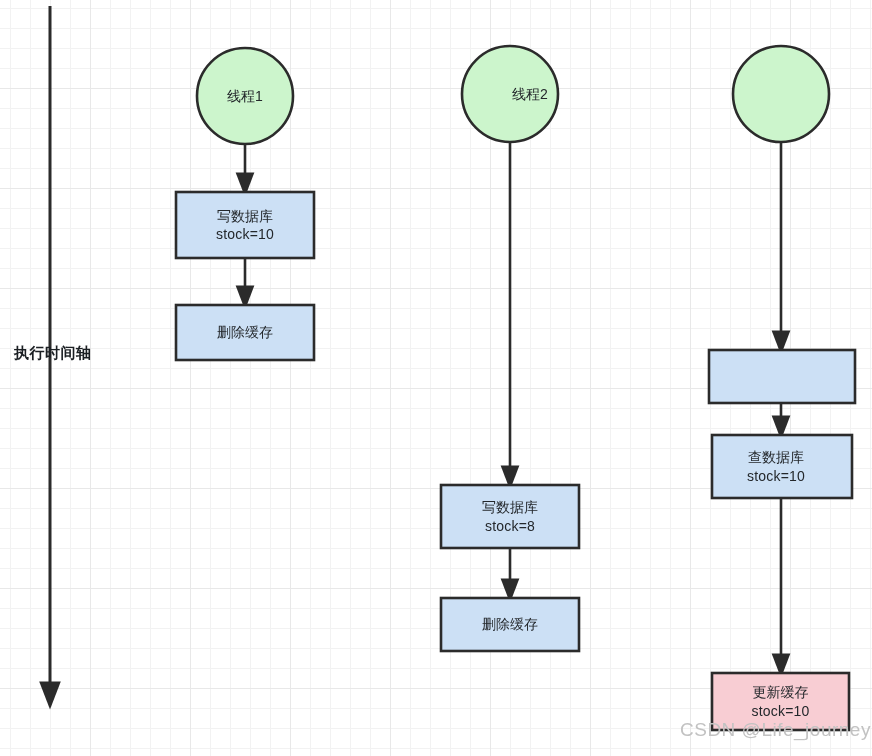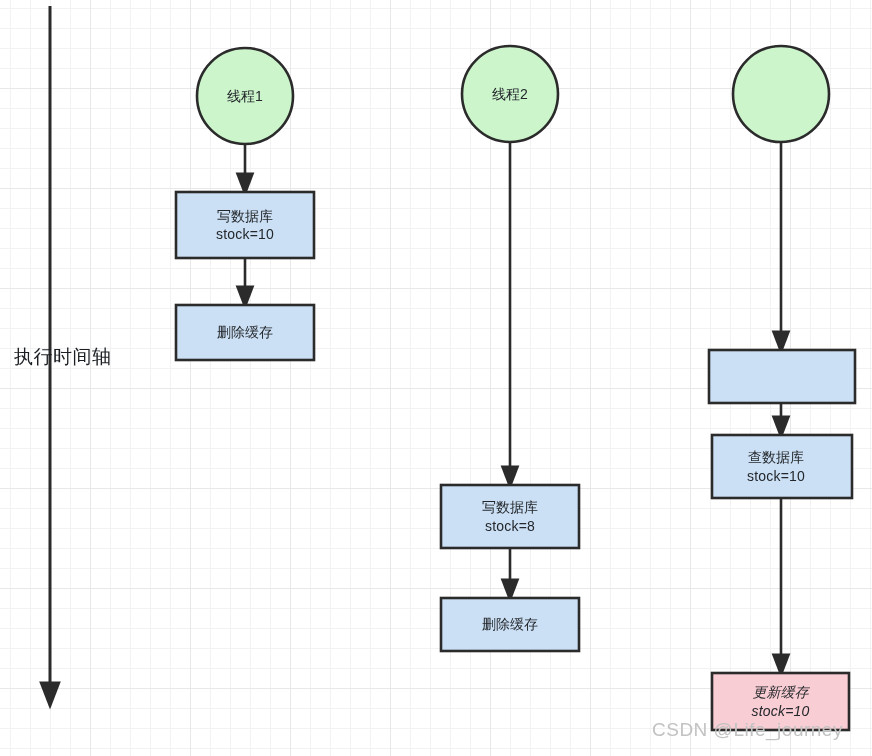--- a/index.html
+++ b/index.html
@@ -42,22 +42,22 @@
     line-height: 1.32;
     text-align: center;
     pointer-events: none;
     white-space: nowrap;
   }
   .node-label .ln2 {
     letter-spacing: 0.2px;
   }
   .axis-label {
     position: absolute;
-    font-size: 19px;
-    font-weight: normal;
+    font-size: 15px;
+    font-weight: bold;
     color: #1b1f23;
     letter-spacing: 0.5px;
     white-space: nowrap;
   }
   .watermark {
     position: absolute;
     font-size: 19px;
     color: #c2c2c2;
     letter-spacing: 0.5px;
     white-space: nowrap;
@@ -105,38 +105,38 @@
 
   <div class="node-label" style="left:176px; top:192px; width:138px; height:66px;">
     <span class="ln1">写数据库</span>
     <span class="ln2">stock=10</span>
   </div>
 
   <div class="node-label" style="left:176px; top:305px; width:138px; height:55px;">
     <span class="ln1">删除缓存</span>
   </div>
 
-  <div class="node-label" style="left:462px; top:70px; width:96px; height:48px;">线程2</div>
+  <div class="node-label" style="left:482px; top:70px; width:96px; height:48px;">线程2</div>
 
   <div class="node-label" style="left:441px; top:485px; width:138px; height:63px;">
     <span class="ln1">写数据库</span>
     <span class="ln2">stock=8</span>
   </div>
 
   <div class="node-label" style="left:441px; top:598px; width:138px; height:53px;">
     <span class="ln1">删除缓存</span>
   </div>
 
 
 
   <div class="node-label" style="left:712px; top:435px; width:128px; height:63px;">
     <span class="ln1">查数据库</span>
     <span class="ln2">stock=10</span>
   </div>
 
-  <div class="node-label" style="left:712px; top:673px; width:137px; height:57px;font-style:italic;">
+  <div class="node-label" style="left:712px; top:673px; width:137px; height:57px;">
     <span class="ln1">更新缓存</span>
     <span class="ln2">stock=10</span>
   </div>
 
-  <div class="watermark" style="left:652px; top:719px;">CSDN @Life_journey</div>
+  <div class="watermark" style="left:680px; top:719px;">CSDN @Life_journey</div>
 
 </div>
 
 </body></html>

